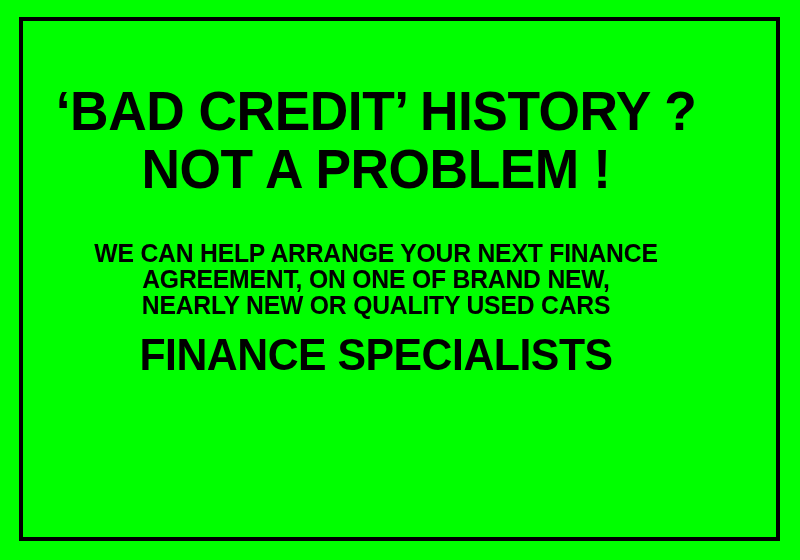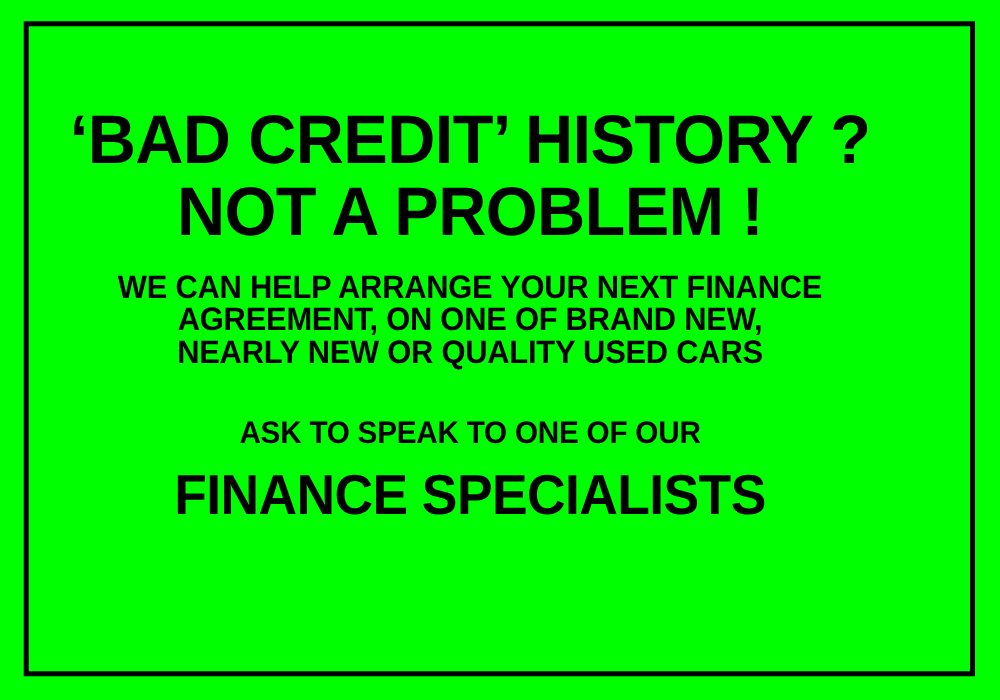--- a/index.html
+++ b/index.html
@@ -53,21 +53,21 @@
   .headline {
     font-size: 55px;
     font-weight: bold;
     line-height: 58px;
     letter-spacing: -0.5px;
     transform: scaleX(0.97);
     white-space: nowrap;
   }
 
   .body-block {
-    margin-top: 18px;
+    margin-top: 42px;
     width: 100%;
   }
 
   .body-line {
     font-size: 26px;
     font-weight: bold;
     line-height: 26px;
     letter-spacing: -0.2px;
     transform: scaleX(0.95);
     white-space: nowrap;
@@ -128,23 +128,20 @@
       <div class="headline">‘BAD CREDIT’ HISTORY ?</div>
       <div class="headline">NOT A PROBLEM !</div>
     </div>
 
     <div class="body-block">
       <div class="body-line">WE CAN HELP ARRANGE YOUR NEXT FINANCE</div>
       <div class="body-line">AGREEMENT, ON ONE OF BRAND NEW,</div>
       <div class="body-line">NEARLY NEW OR QUALITY USED CARS</div>
     </div>
 
-    <div class="ask-block">
-      <div class="ask-line">ASK TO SPEAK TO ONE OF OUR</div>
-    </div>
 
     <div class="specialists-block">
       <div class="specialists-line">FINANCE SPECIALISTS</div>
     </div>
 
 
   </div>
 </div>
 
 </body></html>

